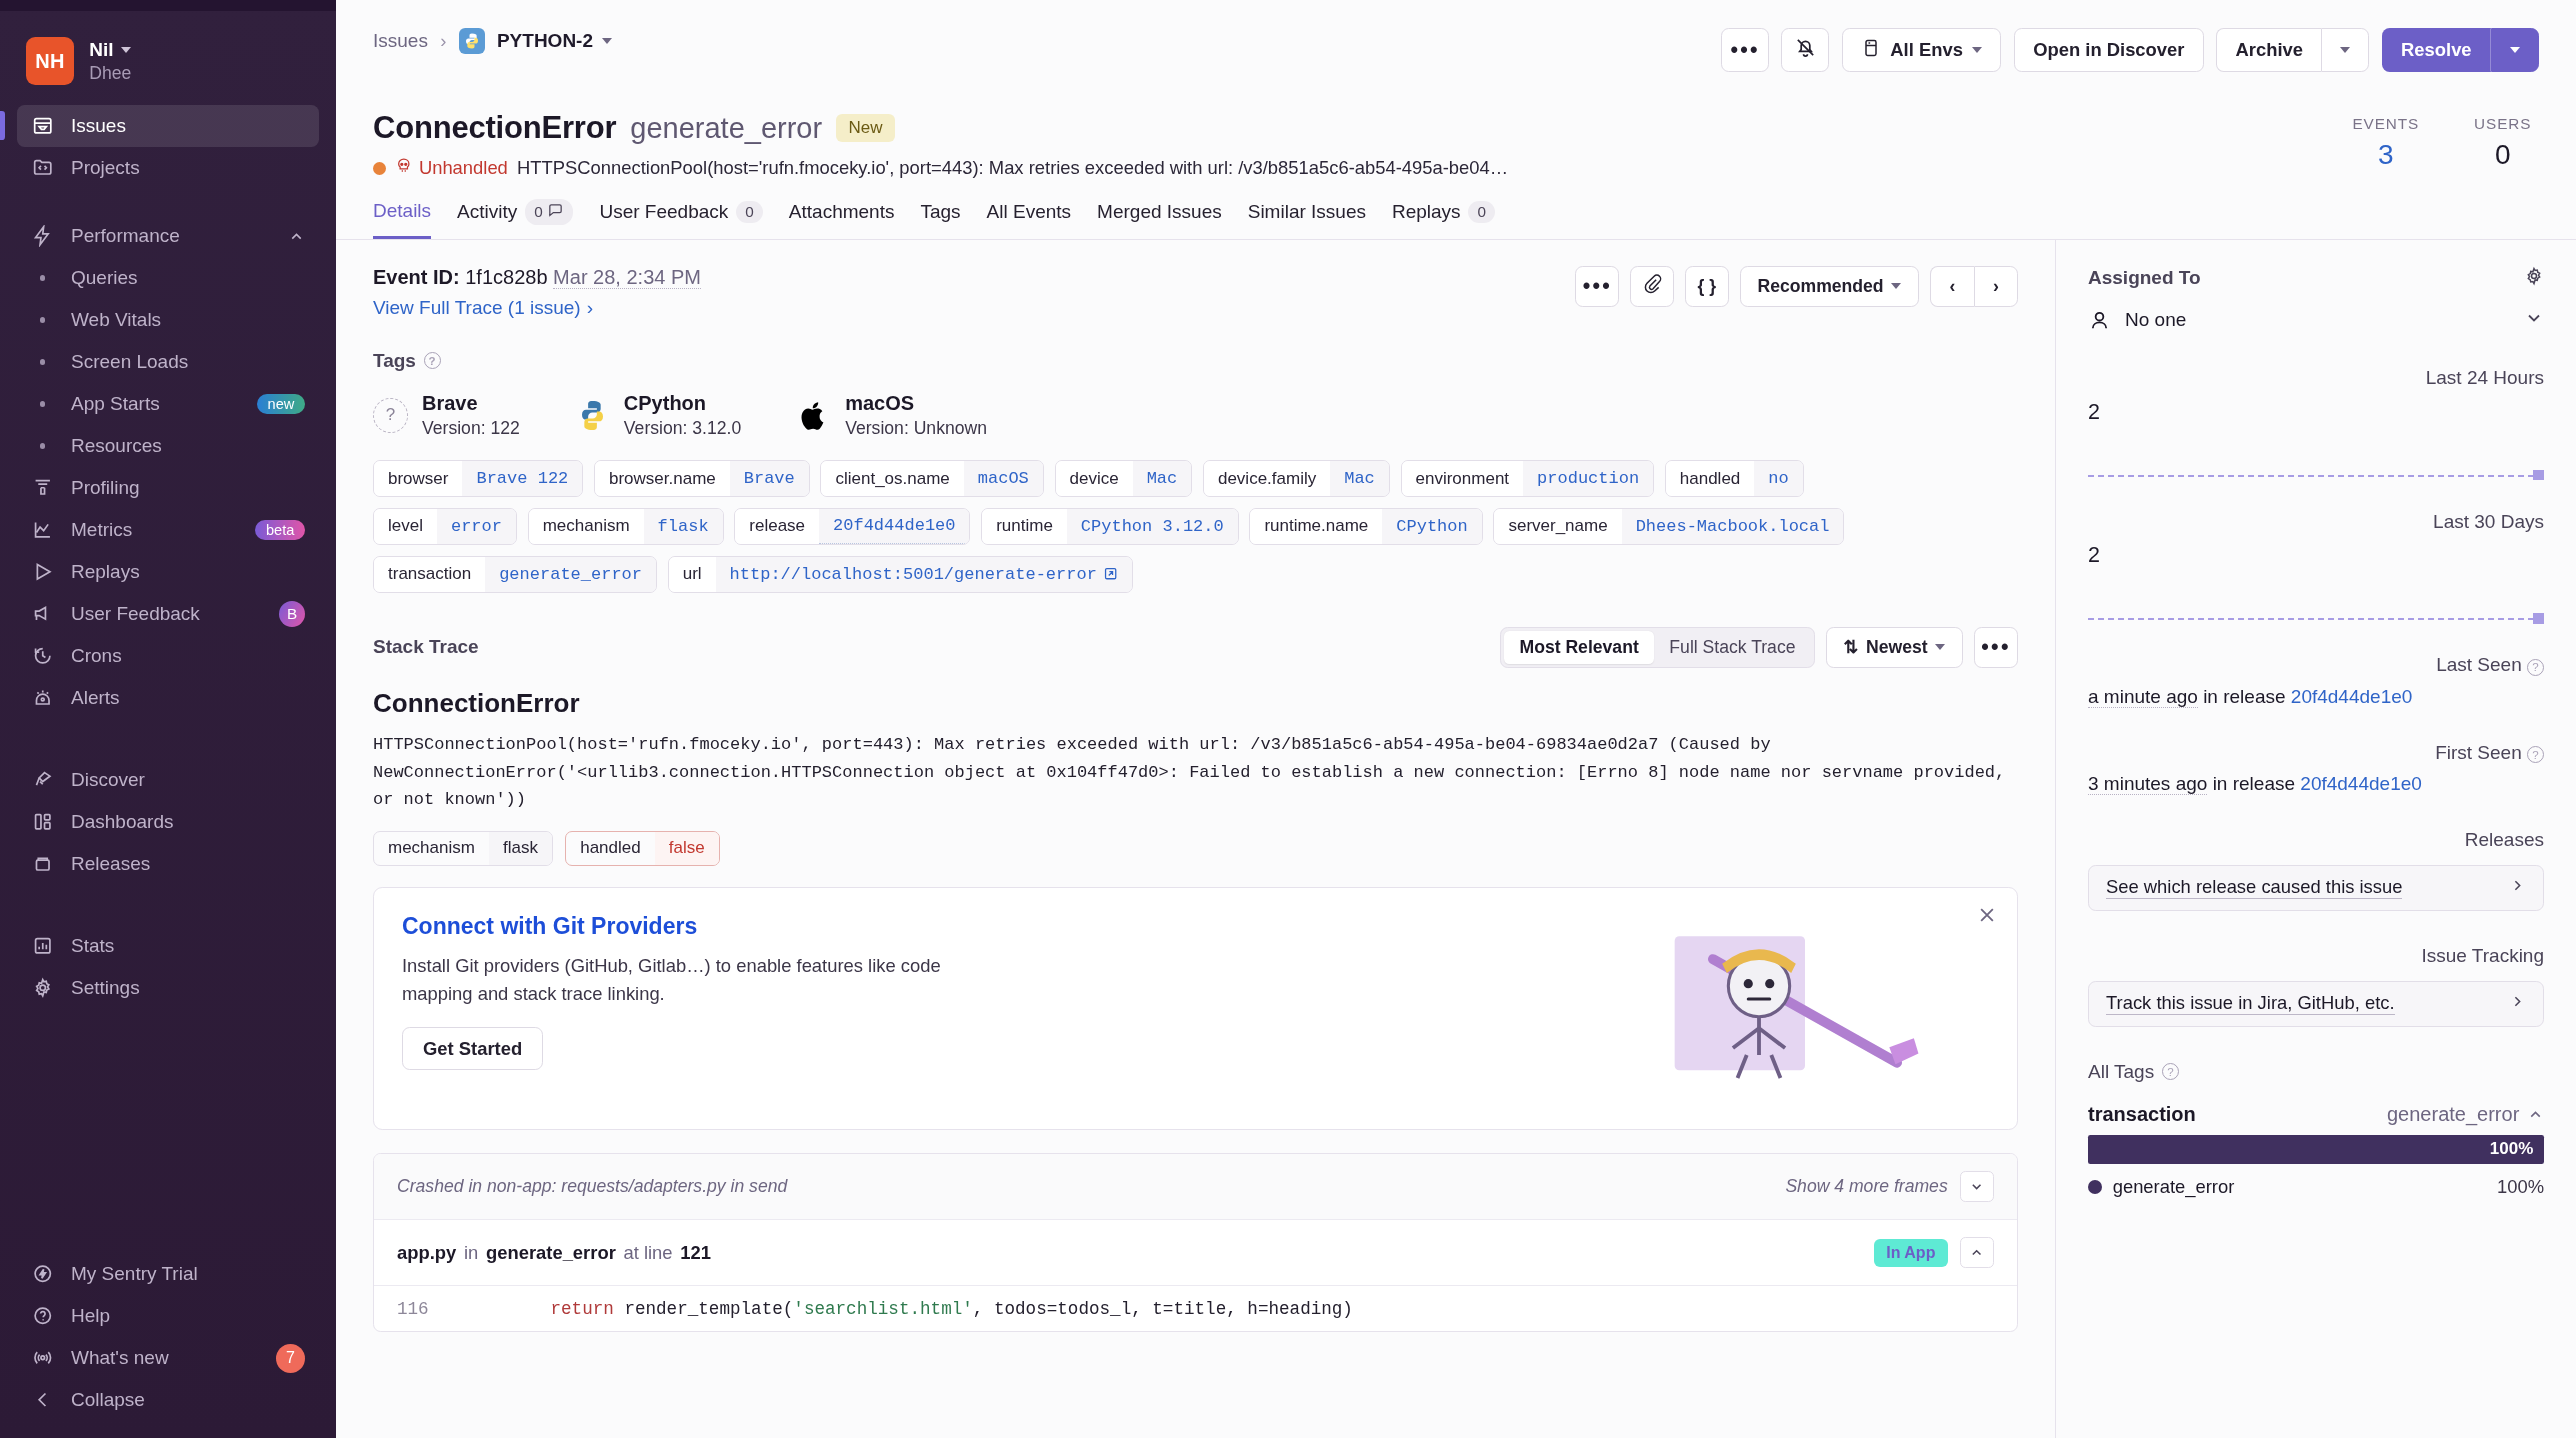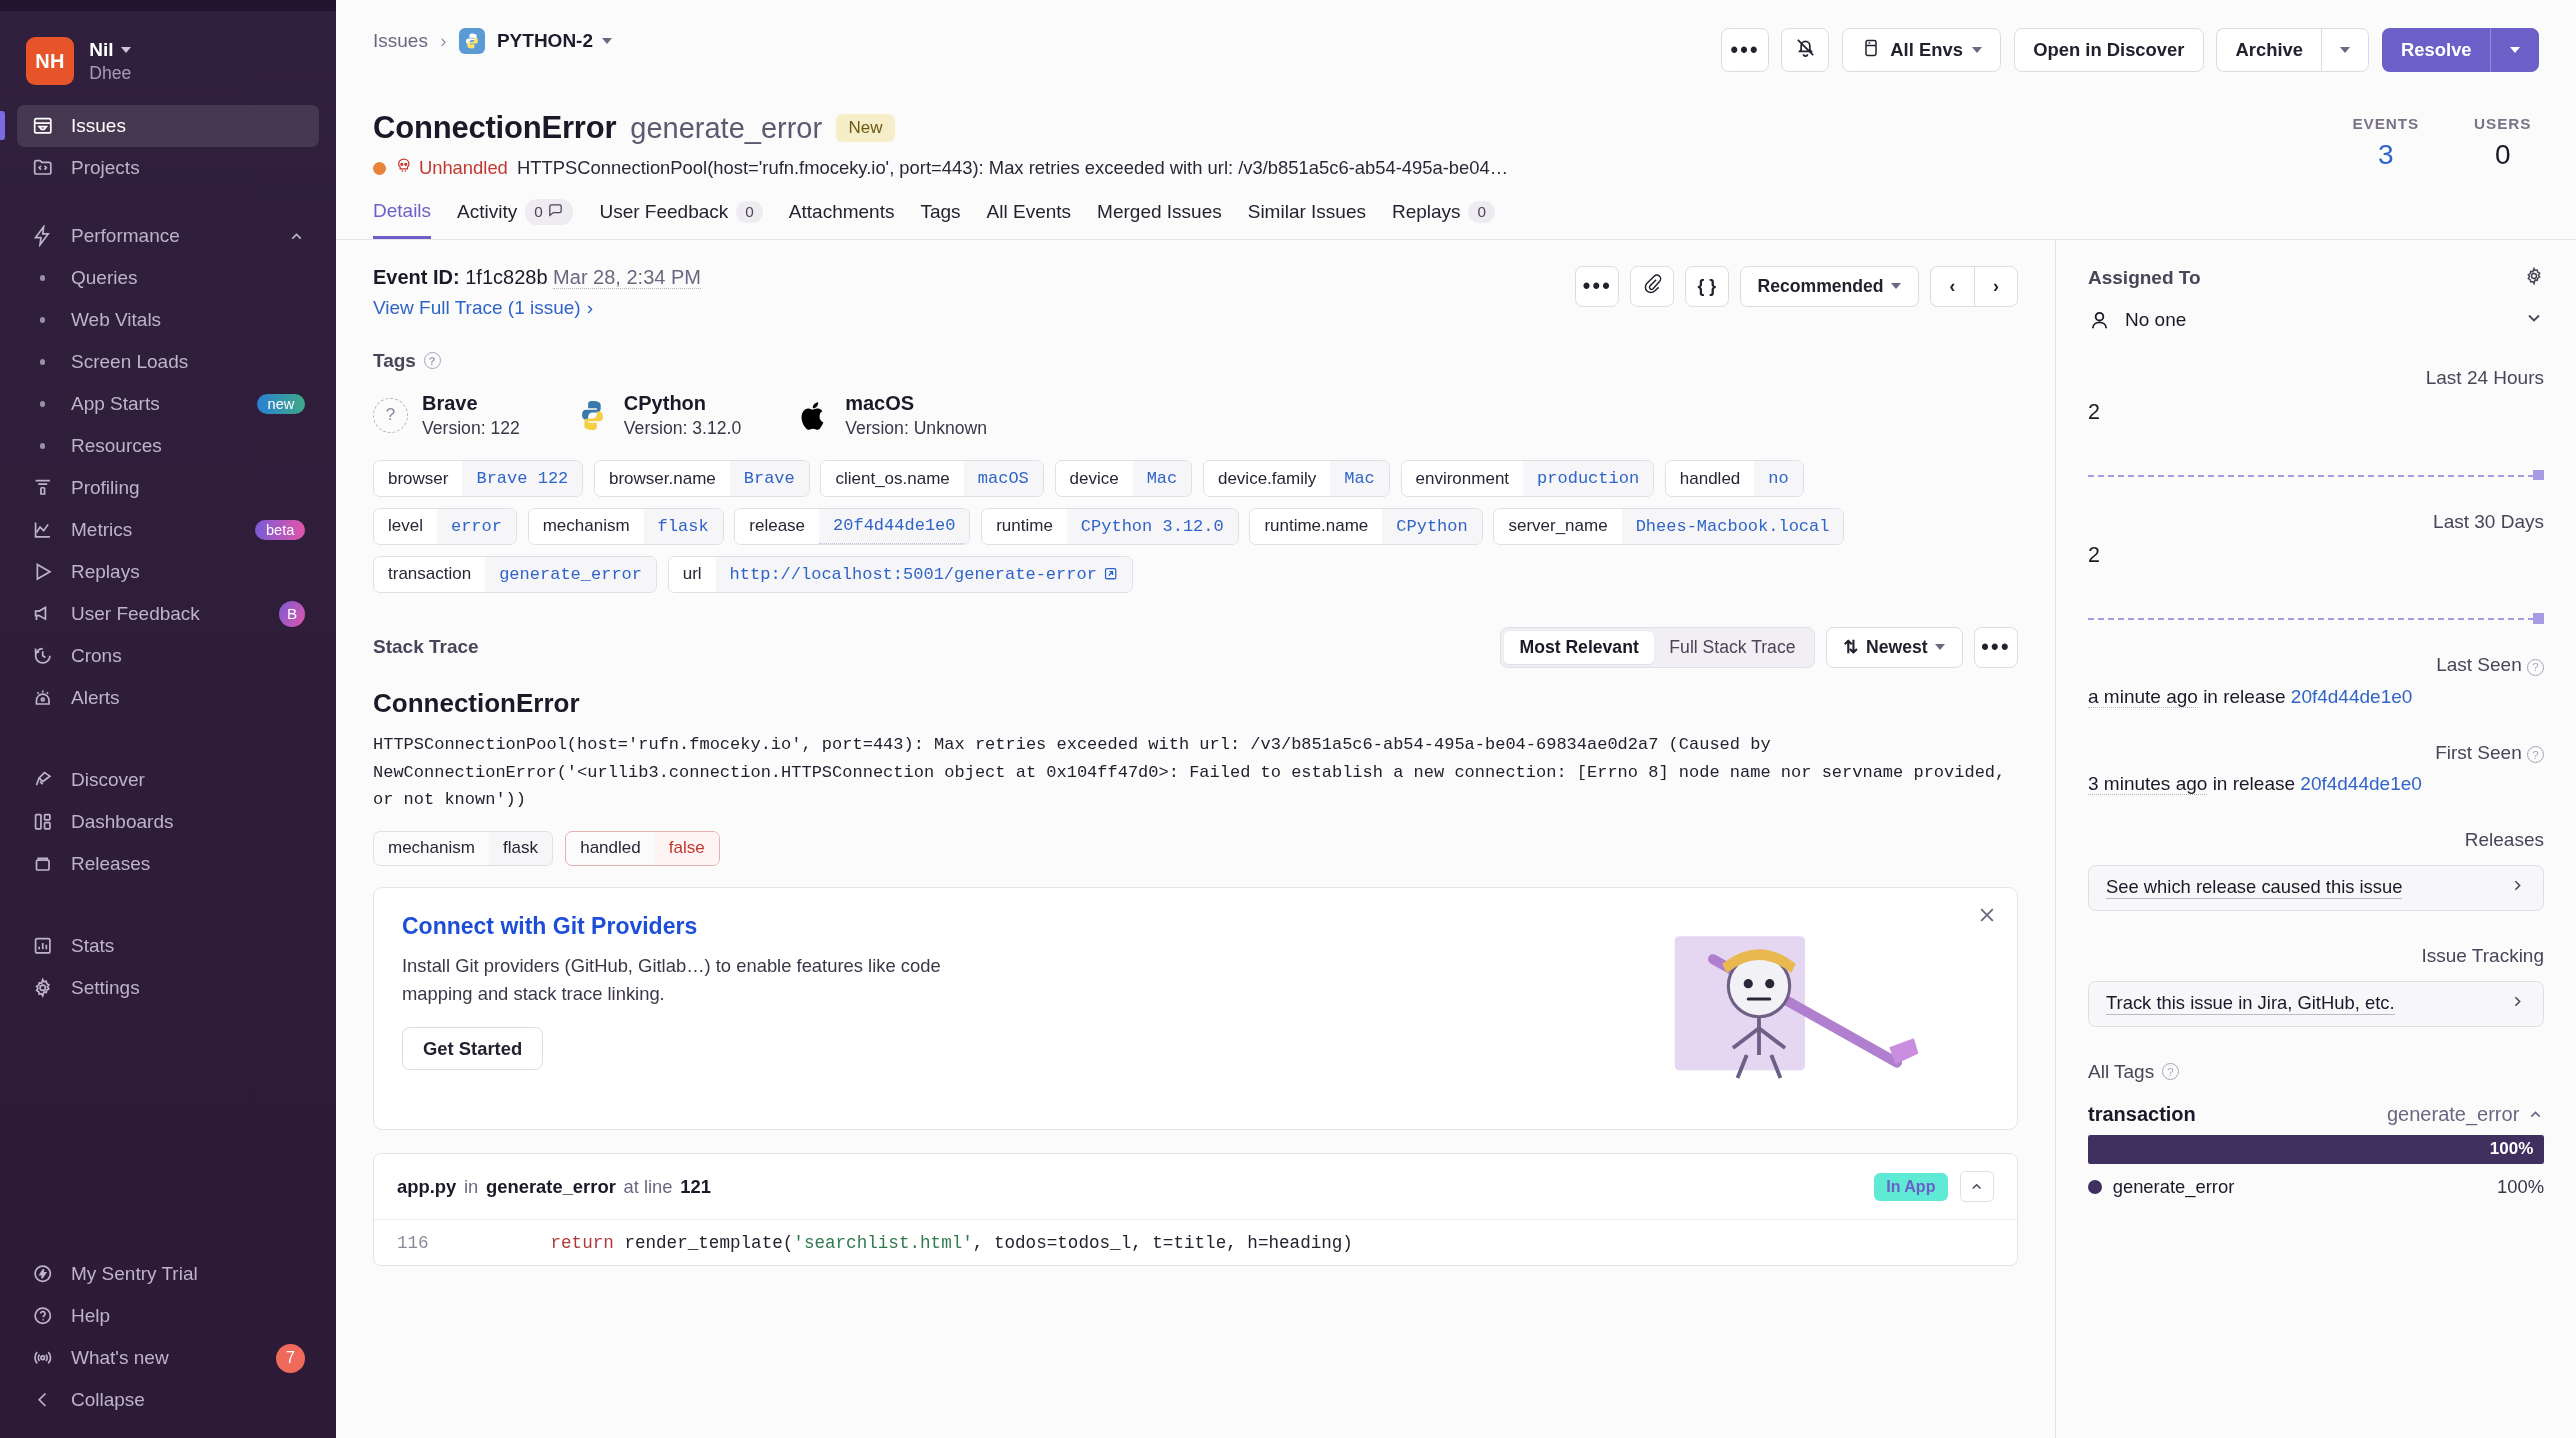--- a/index.html
+++ b/index.html
@@ -99,21 +99,21 @@
   .h-fn { font-size: 29px; color:#5f5871; }
   .chip-new { background:#f5eec9; color:#6b5a13; font-size:17px; padding:3.8px 12.3px; border-radius:6.1px; font-weight:500; }
   .h-sub { display:flex; align-items:center; gap:9.2px; margin-top: 10.7px; font-size:18.4px; color:#3b3547; }
   .dot-orange { width:13px; height:13px; border-radius:50%; background:#e8833a; display:inline-block; }
   .unhandled { color:#c2382f; display:flex; gap:6.1px; }
   .skull svg { width:17.6px; height:17.6px; }
   .h-msg { color:#2c2738; }
 
   .counters { display:flex; gap:55px; padding-top: 4.6px; padding-right: 7.7px; }
   .ctr { text-align:center; }
-  .ctr-l { font-size:15.3px; color:#7a7388; letter-spacing:0.9px; font-weight:700; }
+  .ctr-l { font-size:15.3px; color:#7a7388; letter-spacing:0.9px; font-weight:400; }
   .ctr-v { font-size:28px; margin-top:6.1px; color:#1c1827; }
   .ctr-v.link { color:#2f64c8; }
 
   .tabs { display:flex; align-items:center; gap:26px; padding: 20px 37px 0 37px;
           border-bottom:0.8px solid #e6e2ec; }
   .tab { font-size:19px; color:#26212f; padding-bottom: 14px; cursor:pointer; display:flex; align-items:center; gap:7.7px; }
   .tab.active { color:#6c5fc7; border-bottom:3.1px solid #6c5fc7; }
   .tab-badge { background:#eeecf1; color:#4c4558; border-radius:12.3px; font-size:15.3px; padding:2.3px 9.2px; min-width:23px; text-align:center; }
   .tab-badge.chat { display:flex; align-items:center; gap:4.6px; }
   .tab-badge.chat svg { width:17px;height:17px;stroke:#4c4558;fill:none;stroke-width:1.8; }
@@ -834,20 +834,31 @@
             <svg viewBox="0 0 24 24">
                 <path d="M5 5l14 14M19 5L5 19"></path>
               </svg>
           </span>
         </div>
 
         <div class="frames">
           <div class="frames-tab">
             
           </div>
+          <div class="frame-row muted">
+            <span class="frame-muted-txt">Crashed in non-app: requests/adapters.py in send</span>
+            <span class="frame-right">
+              <span class="show-more">Show 4 more frames</span>
+              <span class="chev-box">
+                <svg viewBox="0 0 24 24">
+                    <path d="M6 9l6 6 6-6"></path>
+                  </svg>
+              </span>
+            </span>
+          </div>
           <div class="frame-row">
             <span class="frame-file">app.py</span>
             <span class="frame-file frame-dim" style="margin:0 7.7px">in</span>
             <span class="frame-file">generate_error</span>
             <span class="frame-file frame-dim" style="margin:0 7.7px">at line</span>
             <span class="frame-file">121</span>
             <span class="frame-right">
               <span class="inapp">In App</span>
               <span class="chev-box">
                 <svg viewBox="0 0 24 24">

